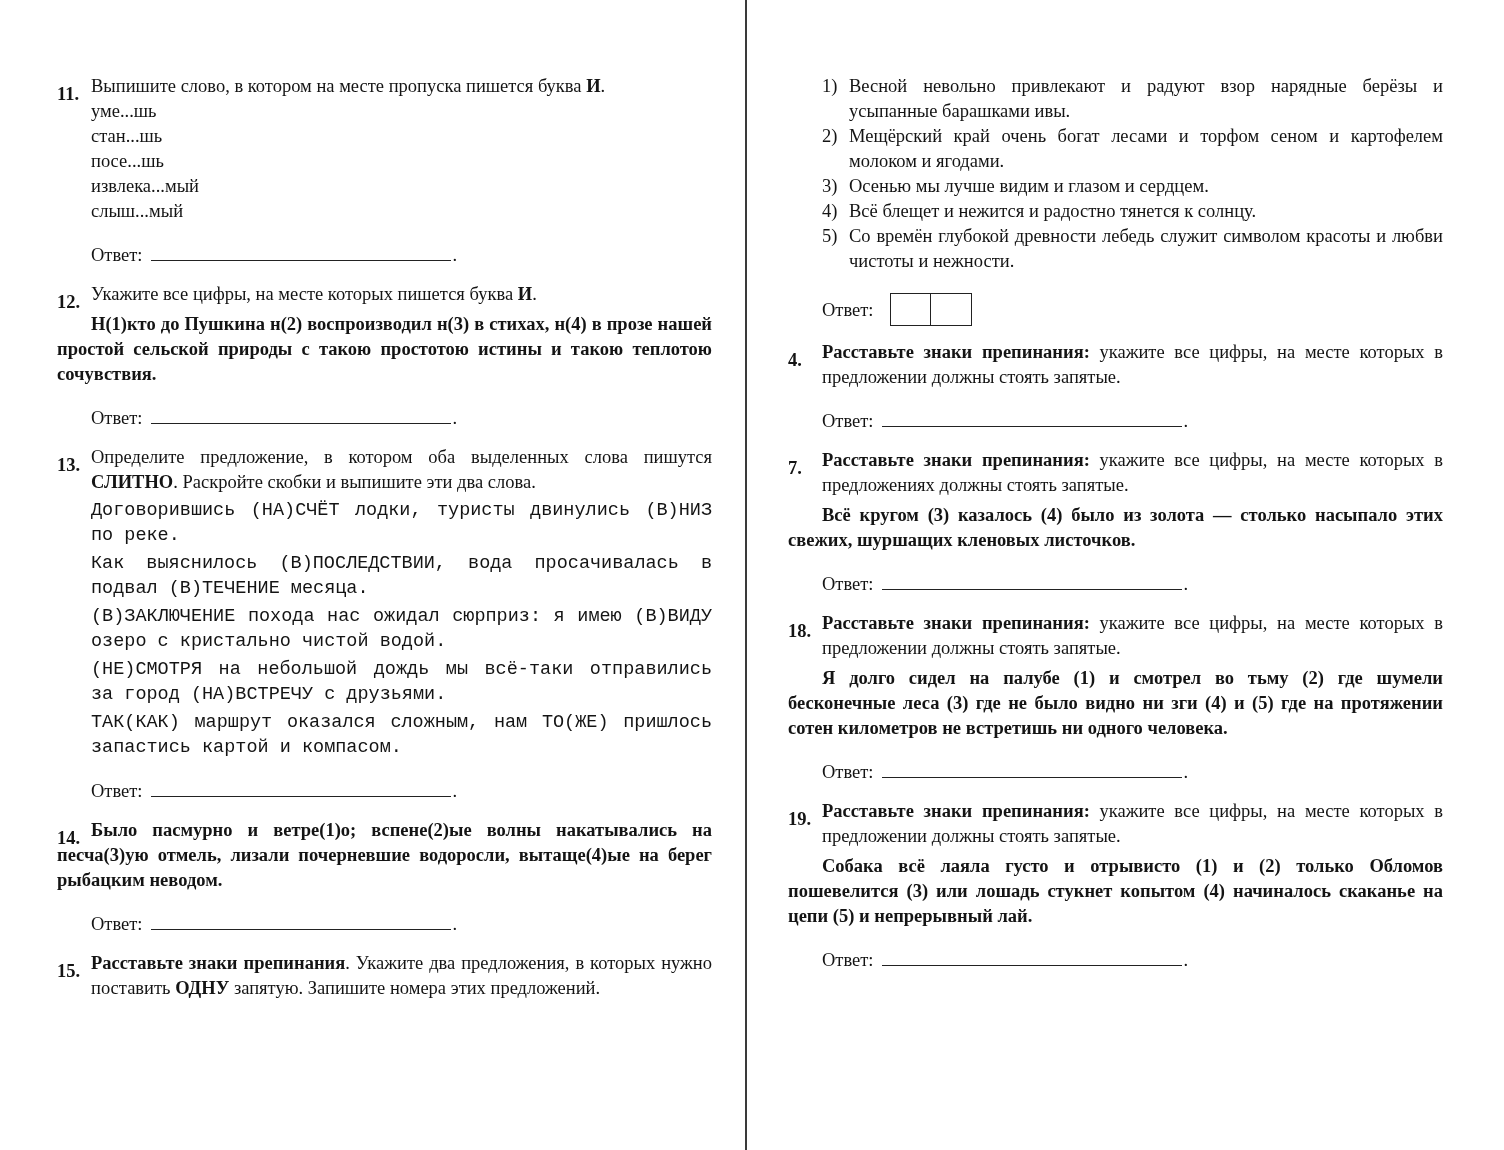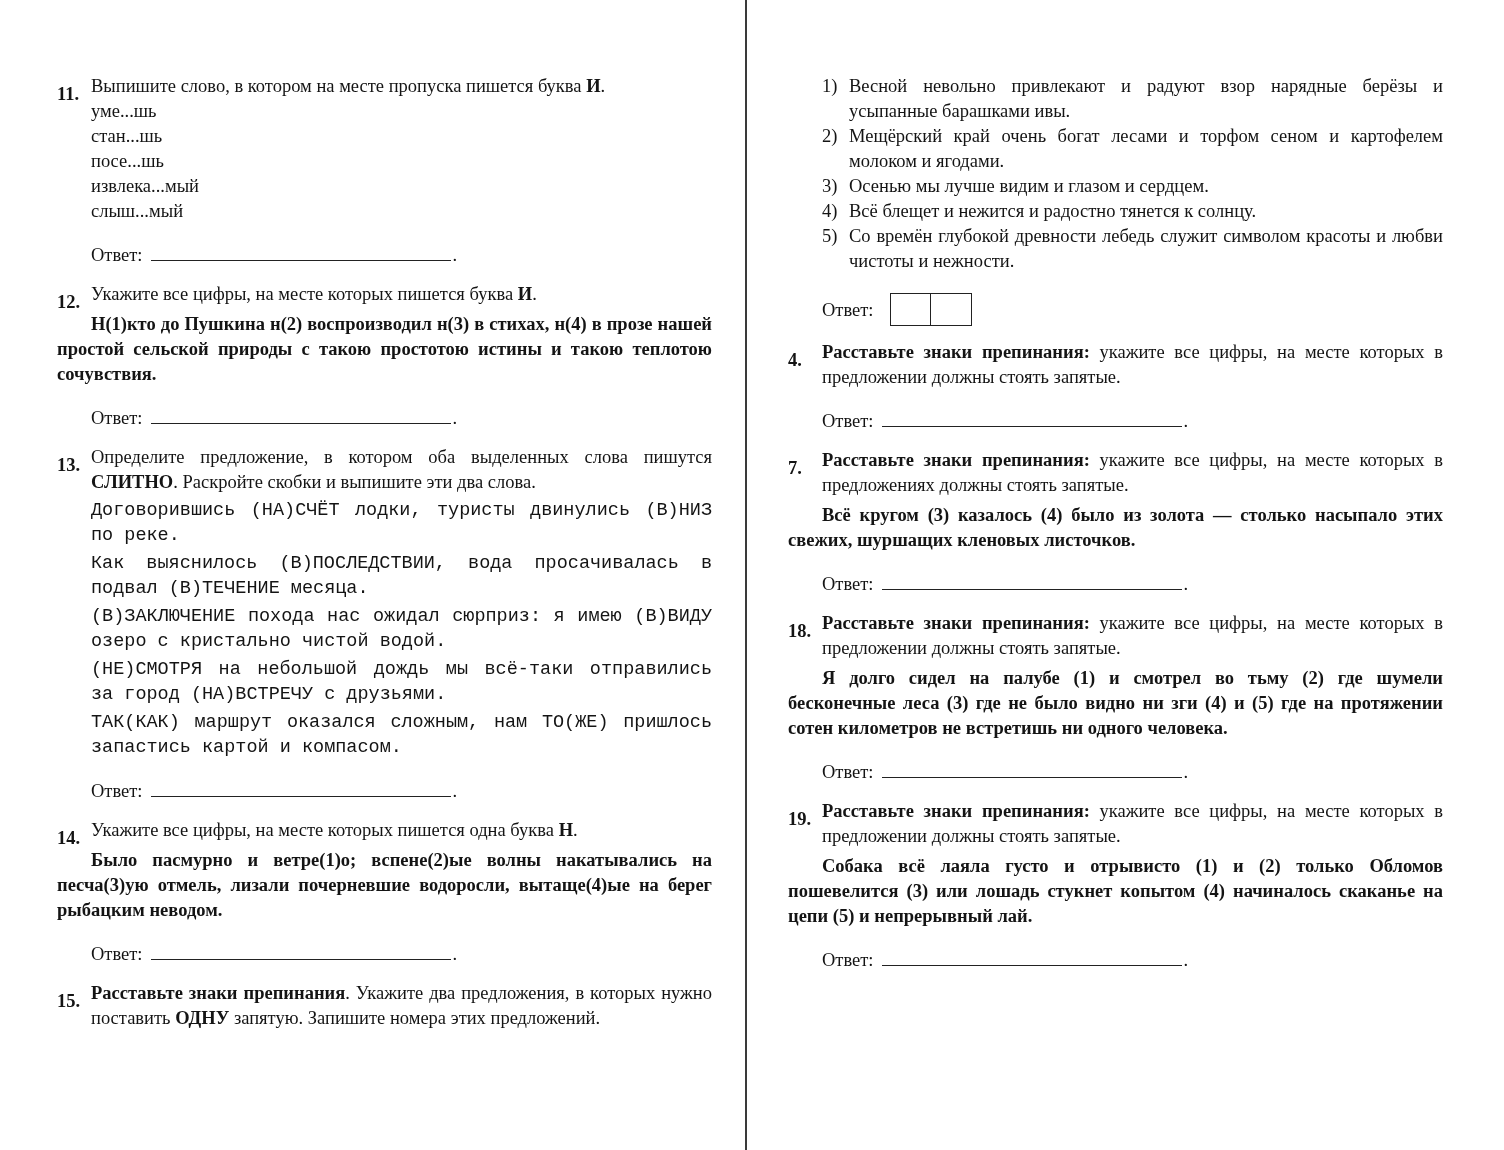--- a/index.html
+++ b/index.html
@@ -73,21 +73,20 @@
         <div class="q-prompt"><span class="seg">Определите предложение, в котором оба выделенных слова пишутся </span><span class="seg bold">СЛИТНО</span><span class="seg">. Раскройте скобки и выпишите эти два слова.</span></div>
         <div class="q-para"><span class="seg">Договорившись (НА)СЧЁТ лодки, туристы двинулись (В)НИЗ по реке.</span></div>
         <div class="q-para"><span class="seg">Как выяснилось (В)ПОСЛЕДСТВИИ, вода просачивалась в подвал (В)ТЕЧЕНИЕ месяца.</span></div>
         <div class="q-para"><span class="seg">(В)ЗАКЛЮЧЕНИЕ похода нас ожидал сюрприз: я имею (В)ВИДУ озеро с кристально чистой водой.</span></div>
         <div class="q-para"><span class="seg">(НЕ)СМОТРЯ на небольшой дождь мы всё-таки отправились за город (НА)ВСТРЕЧУ с друзьями.</span></div>
         <div class="q-para"><span class="seg">ТАК(КАК) маршрут оказался сложным, нам ТО(ЖЕ) пришлось запастись картой и компасом.</span></div>
         <div class="q-answer"><span class="ans-label">Ответ:</span><span class="ans-line"></span><span class="ans-dot">.</span></div>
       </div>
       <div class="q">
         <span class="q-num">14.</span>
-        <div class="q-prompt"><span class="seg">Укажите все цифры, на месте которых пишется одна буква </span><span class="seg bold">Н</span><span class="seg">.</span></div>
         <div class="q-example"><span class="seg bold">Было пасмурно и ветре(1)о; вспене(2)ые волны накатывались на песча(3)ую отмель, лизали почерневшие водоросли, вытаще(4)ые на берег рыбацким неводом.</span></div>
         <div class="q-answer"><span class="ans-label">Ответ:</span><span class="ans-line"></span><span class="ans-dot">.</span></div>
       </div>
       <div class="q">
         <span class="q-num">15.</span>
         <div class="q-prompt"><span class="seg bold">Расставьте знаки препинания</span><span class="seg">. Укажите два предложения, в которых нужно поставить </span><span class="seg bold">ОДНУ</span><span class="seg"> запятую. Запишите номера этих предложений.</span></div>
       </div>
     </div>
   <div class="col col-right">
       <div class="q">

